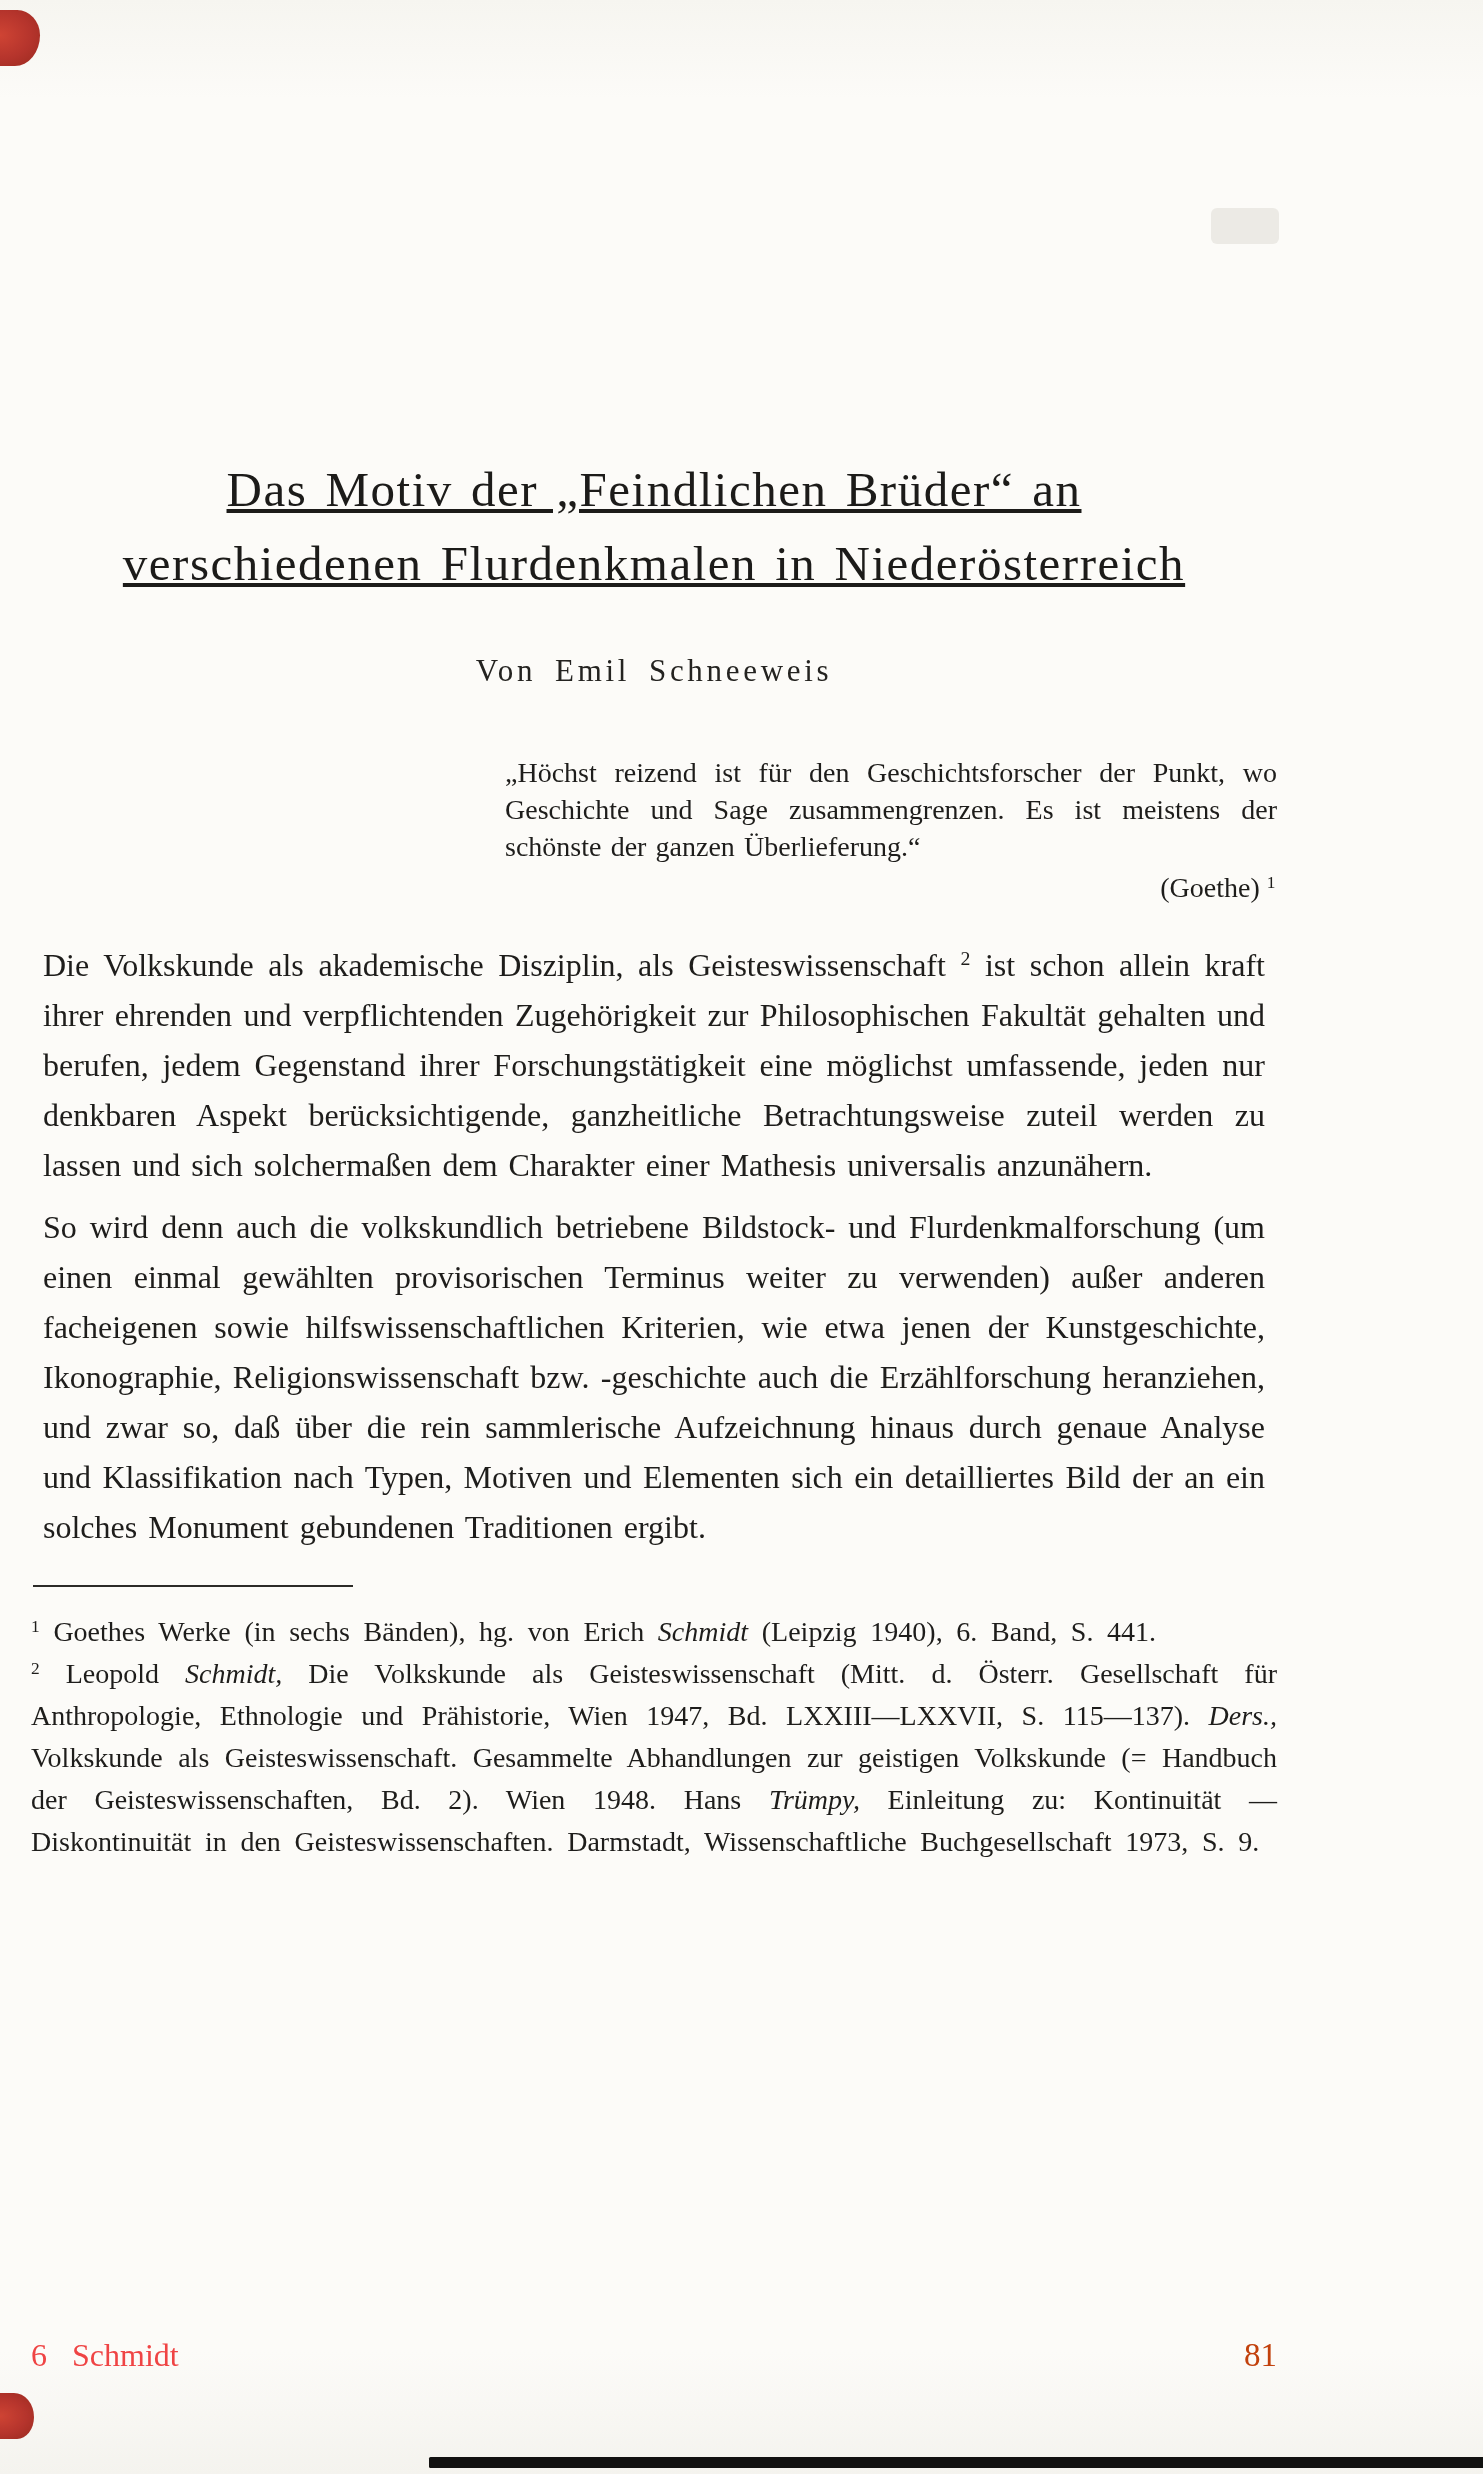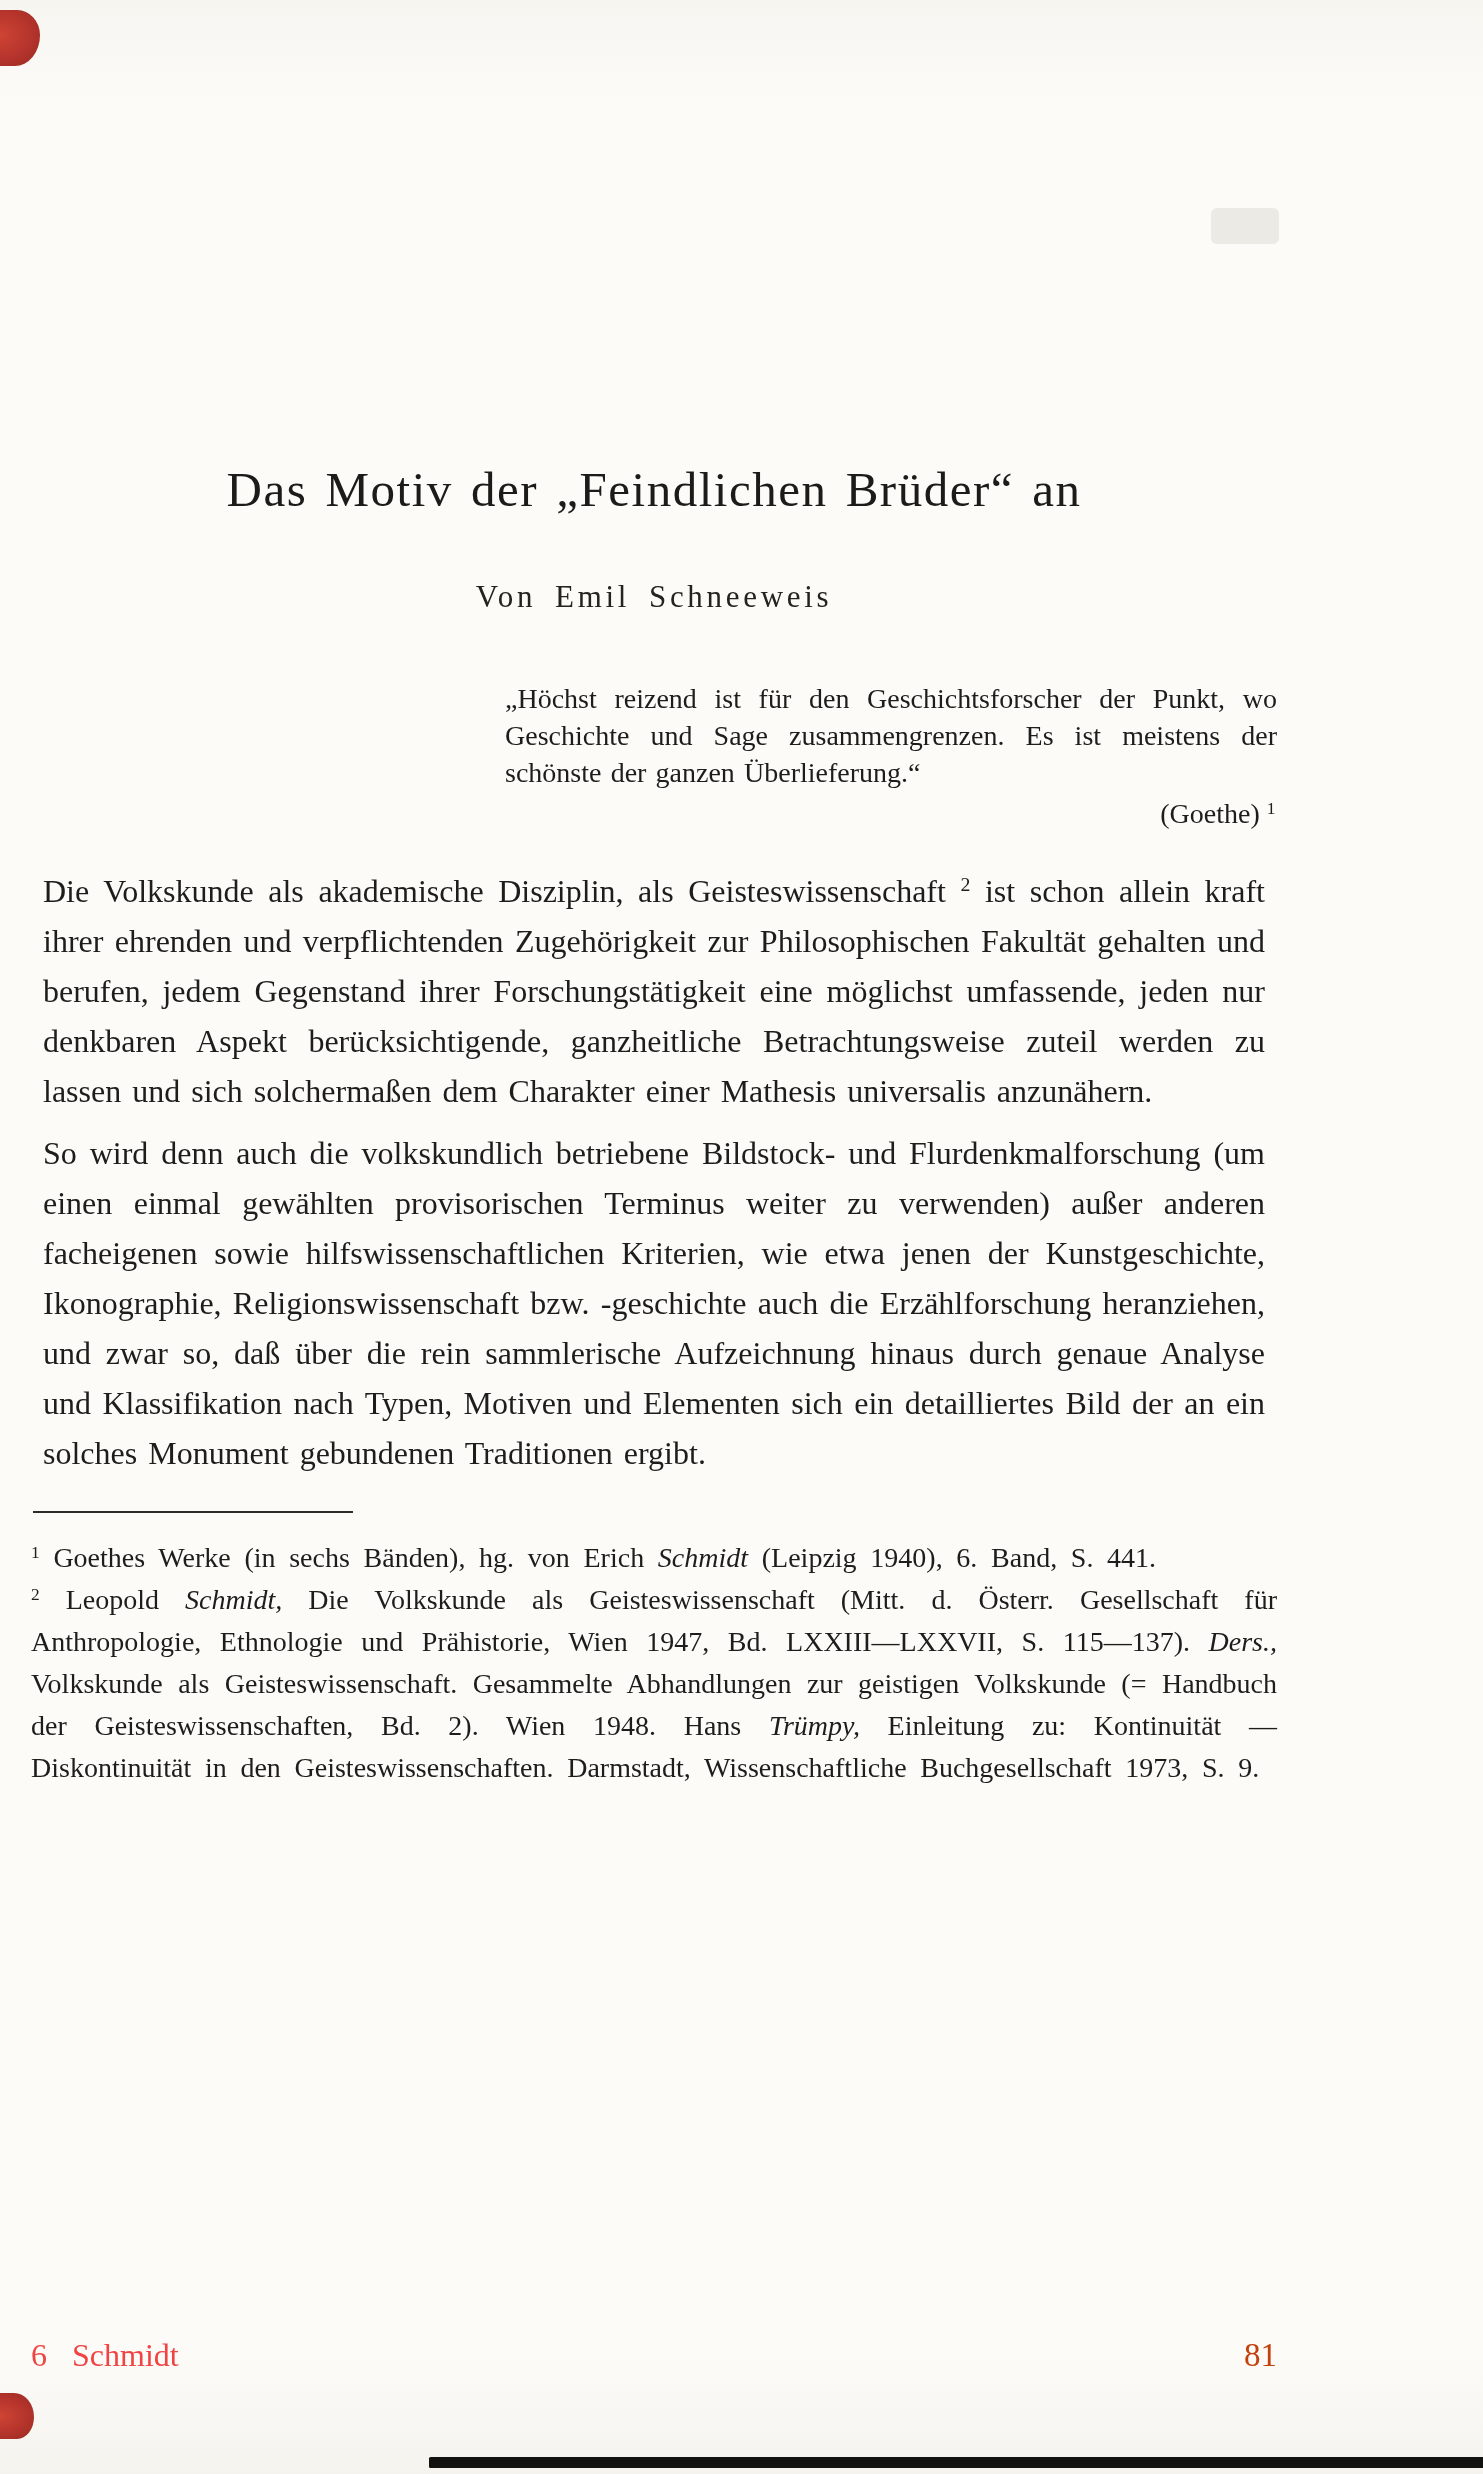--- a/index.html
+++ b/index.html
@@ -27,21 +27,21 @@
   .title {
     margin: 453px 0 0 0;
     font-size: 49px;
     font-weight: 400;
     line-height: 74px;
     letter-spacing: 1.5px;
     word-spacing: 4.5px;
     text-align: center;
     color: #1c1b19;
   }
-  .tline { display: block; }
+  .tline { display: block; text-decoration: underline; }
 
   
   .byline {
     margin: 52px 0 0 0;
     text-align: center;
     font-size: 31px;
     letter-spacing: 3.7px;
     word-spacing: 7.4px;
     color: #242320;
   }
@@ -159,20 +159,21 @@
 
 <div class="page">
 
   <div class="artifact-top"></div>
   <div class="scan-smudge"></div>
 
   <main class="content">
 
     <h1 class="title">
         <span class="tline">Das Motiv der „Feindlichen Brüder“ an</span>
+        <span class="tline">verschiedenen Flurdenkmalen in Niederösterreich</span>
       </h1>
 
     <p class="byline">Von Emil Schneeweis</p>
 
     <figure class="epigraph" style="margin-left:auto;margin-right:0;">
       <p class="epigraph-text">„Höchst reizend ist für den Geschichtsforscher der Punkt, wo Geschichte und Sage zusammengrenzen. Es ist meistens der schönste der ganzen Überlieferung.“</p>
       <figcaption class="epigraph-attr"><span>(Goethe) </span><sup class="noteref">1</sup></figcaption>
     </figure>
 
     <p class="bodytext first"><span>Die Volkskunde als akademische Disziplin, als Geisteswissenschaft </span><sup class="noteref">2</sup><span> ist schon allein kraft ihrer ehrenden und verpflichtenden Zugehörigkeit zur Philosophischen Fakultät gehalten und berufen, jedem Gegenstand ihrer Forschungstätigkeit eine möglichst umfassende, jeden nur denkbaren Aspekt berücksichtigende, ganzheitliche Betrachtungsweise zuteil werden zu lassen und sich solchermaßen dem Charakter einer Mathesis universalis anzunähern.</span></p>

